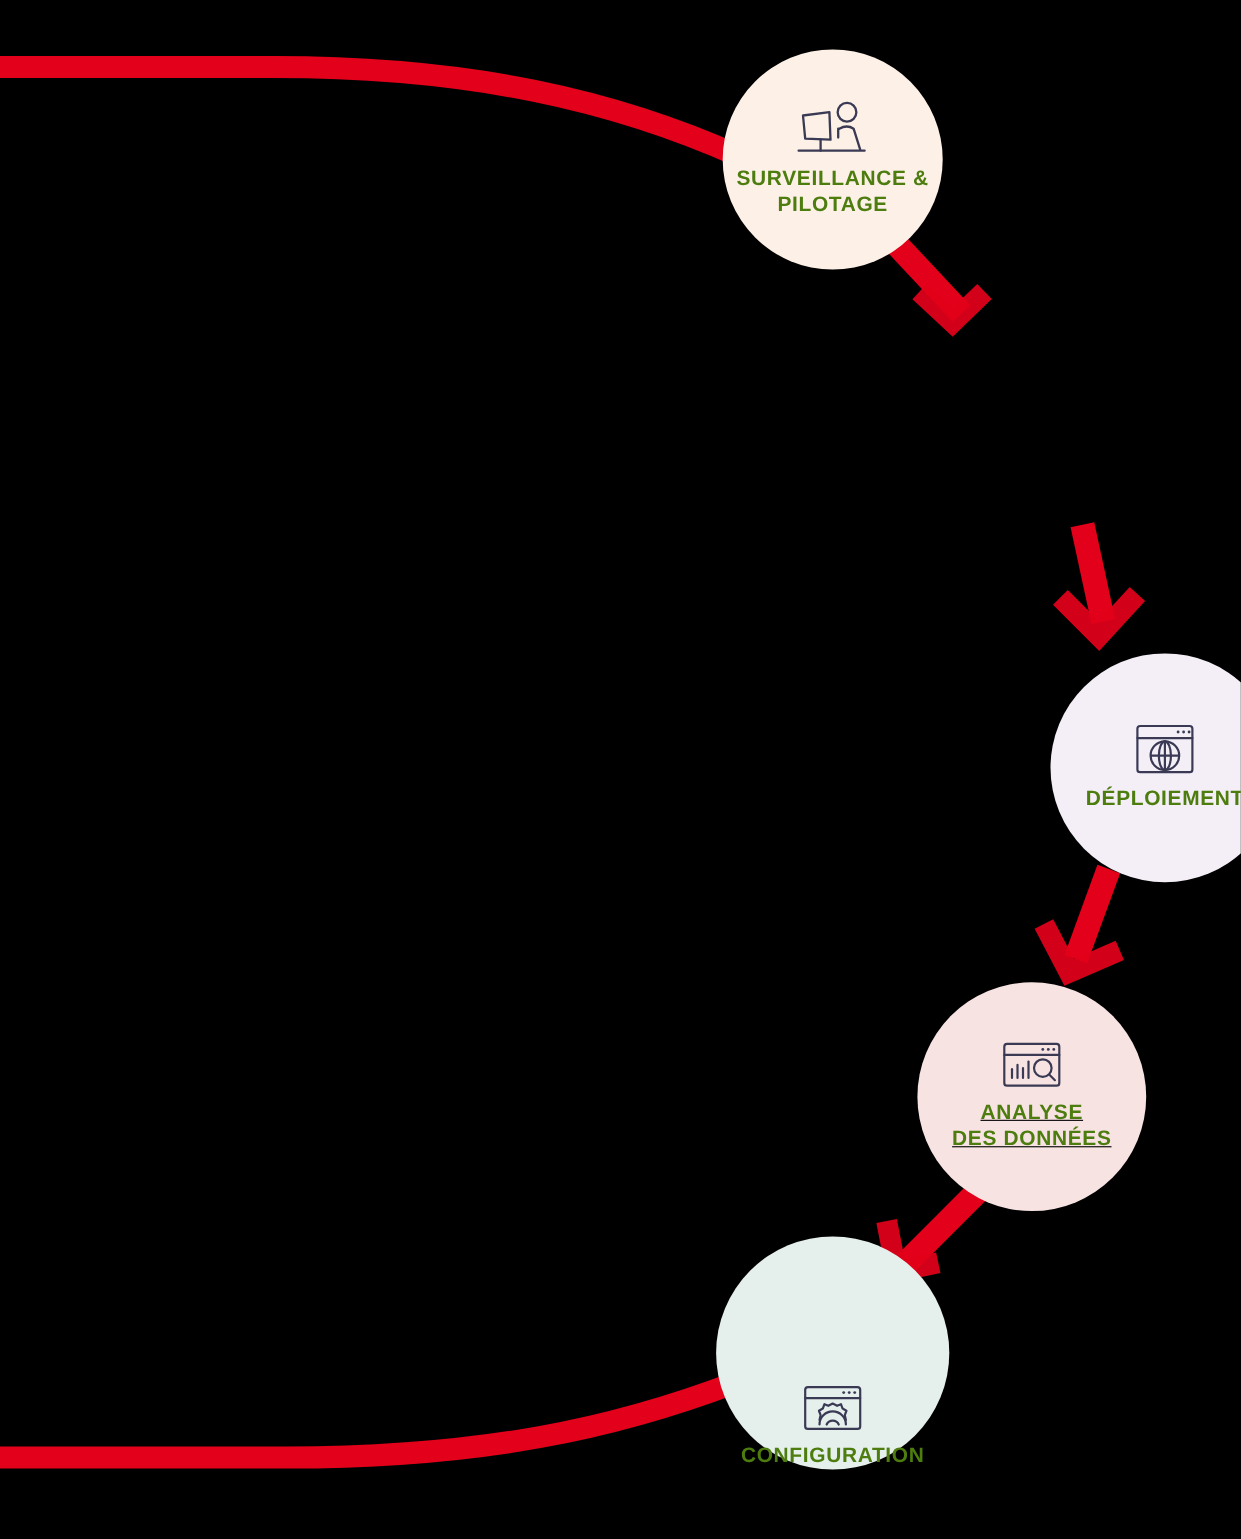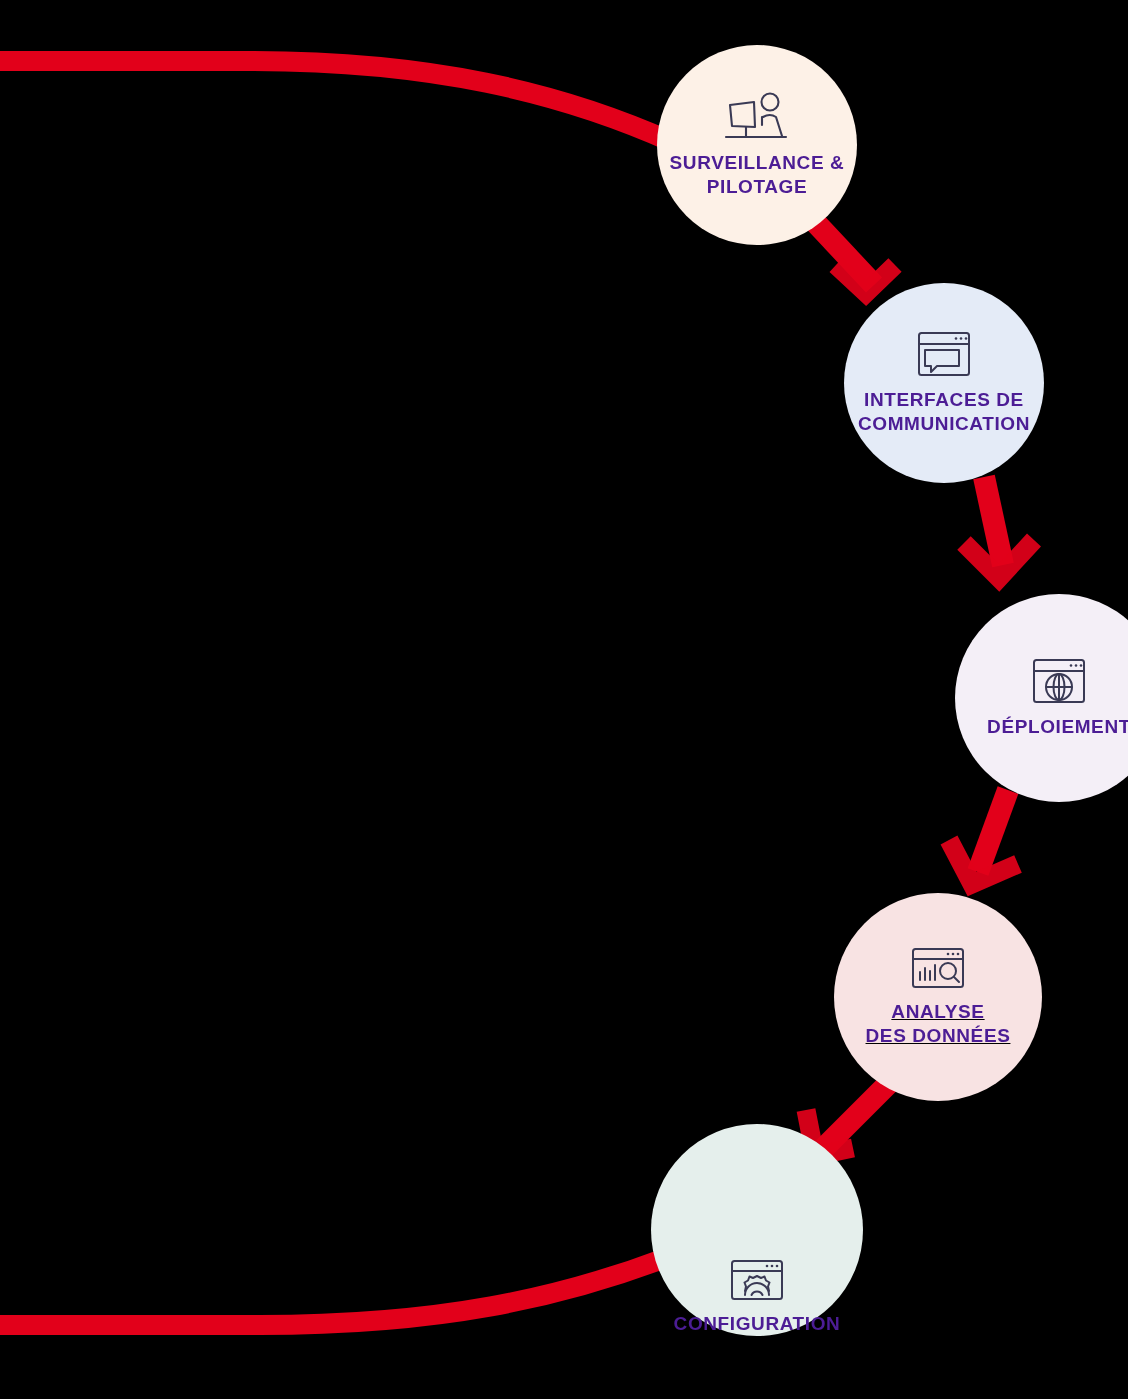--- a/index.html
+++ b/index.html
@@ -36,21 +36,21 @@
     justify-content: center;
     box-sizing: border-box;
   }
   .node-icon {
     display: block;
     line-height: 0;
     margin-bottom: 10px;
   }
   .node-label {
     text-align: center;
-    color: #4c1d95;
+    color: #4d7c0f;
     font-family: "Liberation Sans", sans-serif;
     font-size: 19px;
     font-weight: 700;
     letter-spacing: 0.6px;
     line-height: 1.28;
     white-space: pre-line;
     padding: 0 8px;
   }
 </style>
 </head>
@@ -93,34 +93,20 @@
         <circle cx="46" cy="11" r="8.5"></circle>
         <path d="M39 26 Q46 22 52 26 L58 45"></path>
         <path d="M38 26 L38 34"></path>
         <path d="M2 46 L62 46"></path>
       </svg>
     </span>
     <span class="node-label">SURVEILLANCE &amp;
 PILOTAGE</span>
   </div>
 
-  <div class="node" style="left:844px; top:283px; width:200px; height:200px; background:#E4EBF7;">
-    <span class="node-icon">
-      <svg width="56" height="48" viewBox="0 0 56 48" fill="none" stroke="#3A3A55" stroke-width="2" stroke-linecap="round" stroke-linejoin="round">
-        <rect x="3" y="3" width="50" height="42" rx="2.5"></rect>
-        <path d="M3 14 L53 14"></path>
-        <circle cx="40" cy="8.5" r="1.3" fill="#3A3A55" stroke="none"></circle>
-        <circle cx="45" cy="8.5" r="1.3" fill="#3A3A55" stroke="none"></circle>
-        <circle cx="50" cy="8.5" r="1.3" fill="#3A3A55" stroke="none"></circle>
-        <path d="M9 20 L43 20 L43 36 L21 36 L15 42 L15 36 L9 36 Z"></path>
-      </svg>
-    </span>
-    <span class="node-label">INTERFACES DE
-COMMUNICATION</span>
-  </div>
 
   <div class="node" style="left:955px; top:594px; width:208px; height:208px; background:#F4EFF7;">
     <span class="node-icon">
       <svg width="56" height="48" viewBox="0 0 56 48" fill="none" stroke="#3A3A55" stroke-width="2" stroke-linecap="round" stroke-linejoin="round">
         <rect x="3" y="3" width="50" height="42" rx="2.5"></rect>
         <path d="M3 14 L53 14"></path>
         <circle cx="40" cy="8.5" r="1.3" fill="#3A3A55" stroke="none"></circle>
         <circle cx="45" cy="8.5" r="1.3" fill="#3A3A55" stroke="none"></circle>
         <circle cx="50" cy="8.5" r="1.3" fill="#3A3A55" stroke="none"></circle>
         <circle cx="28" cy="30" r="13"></circle>

